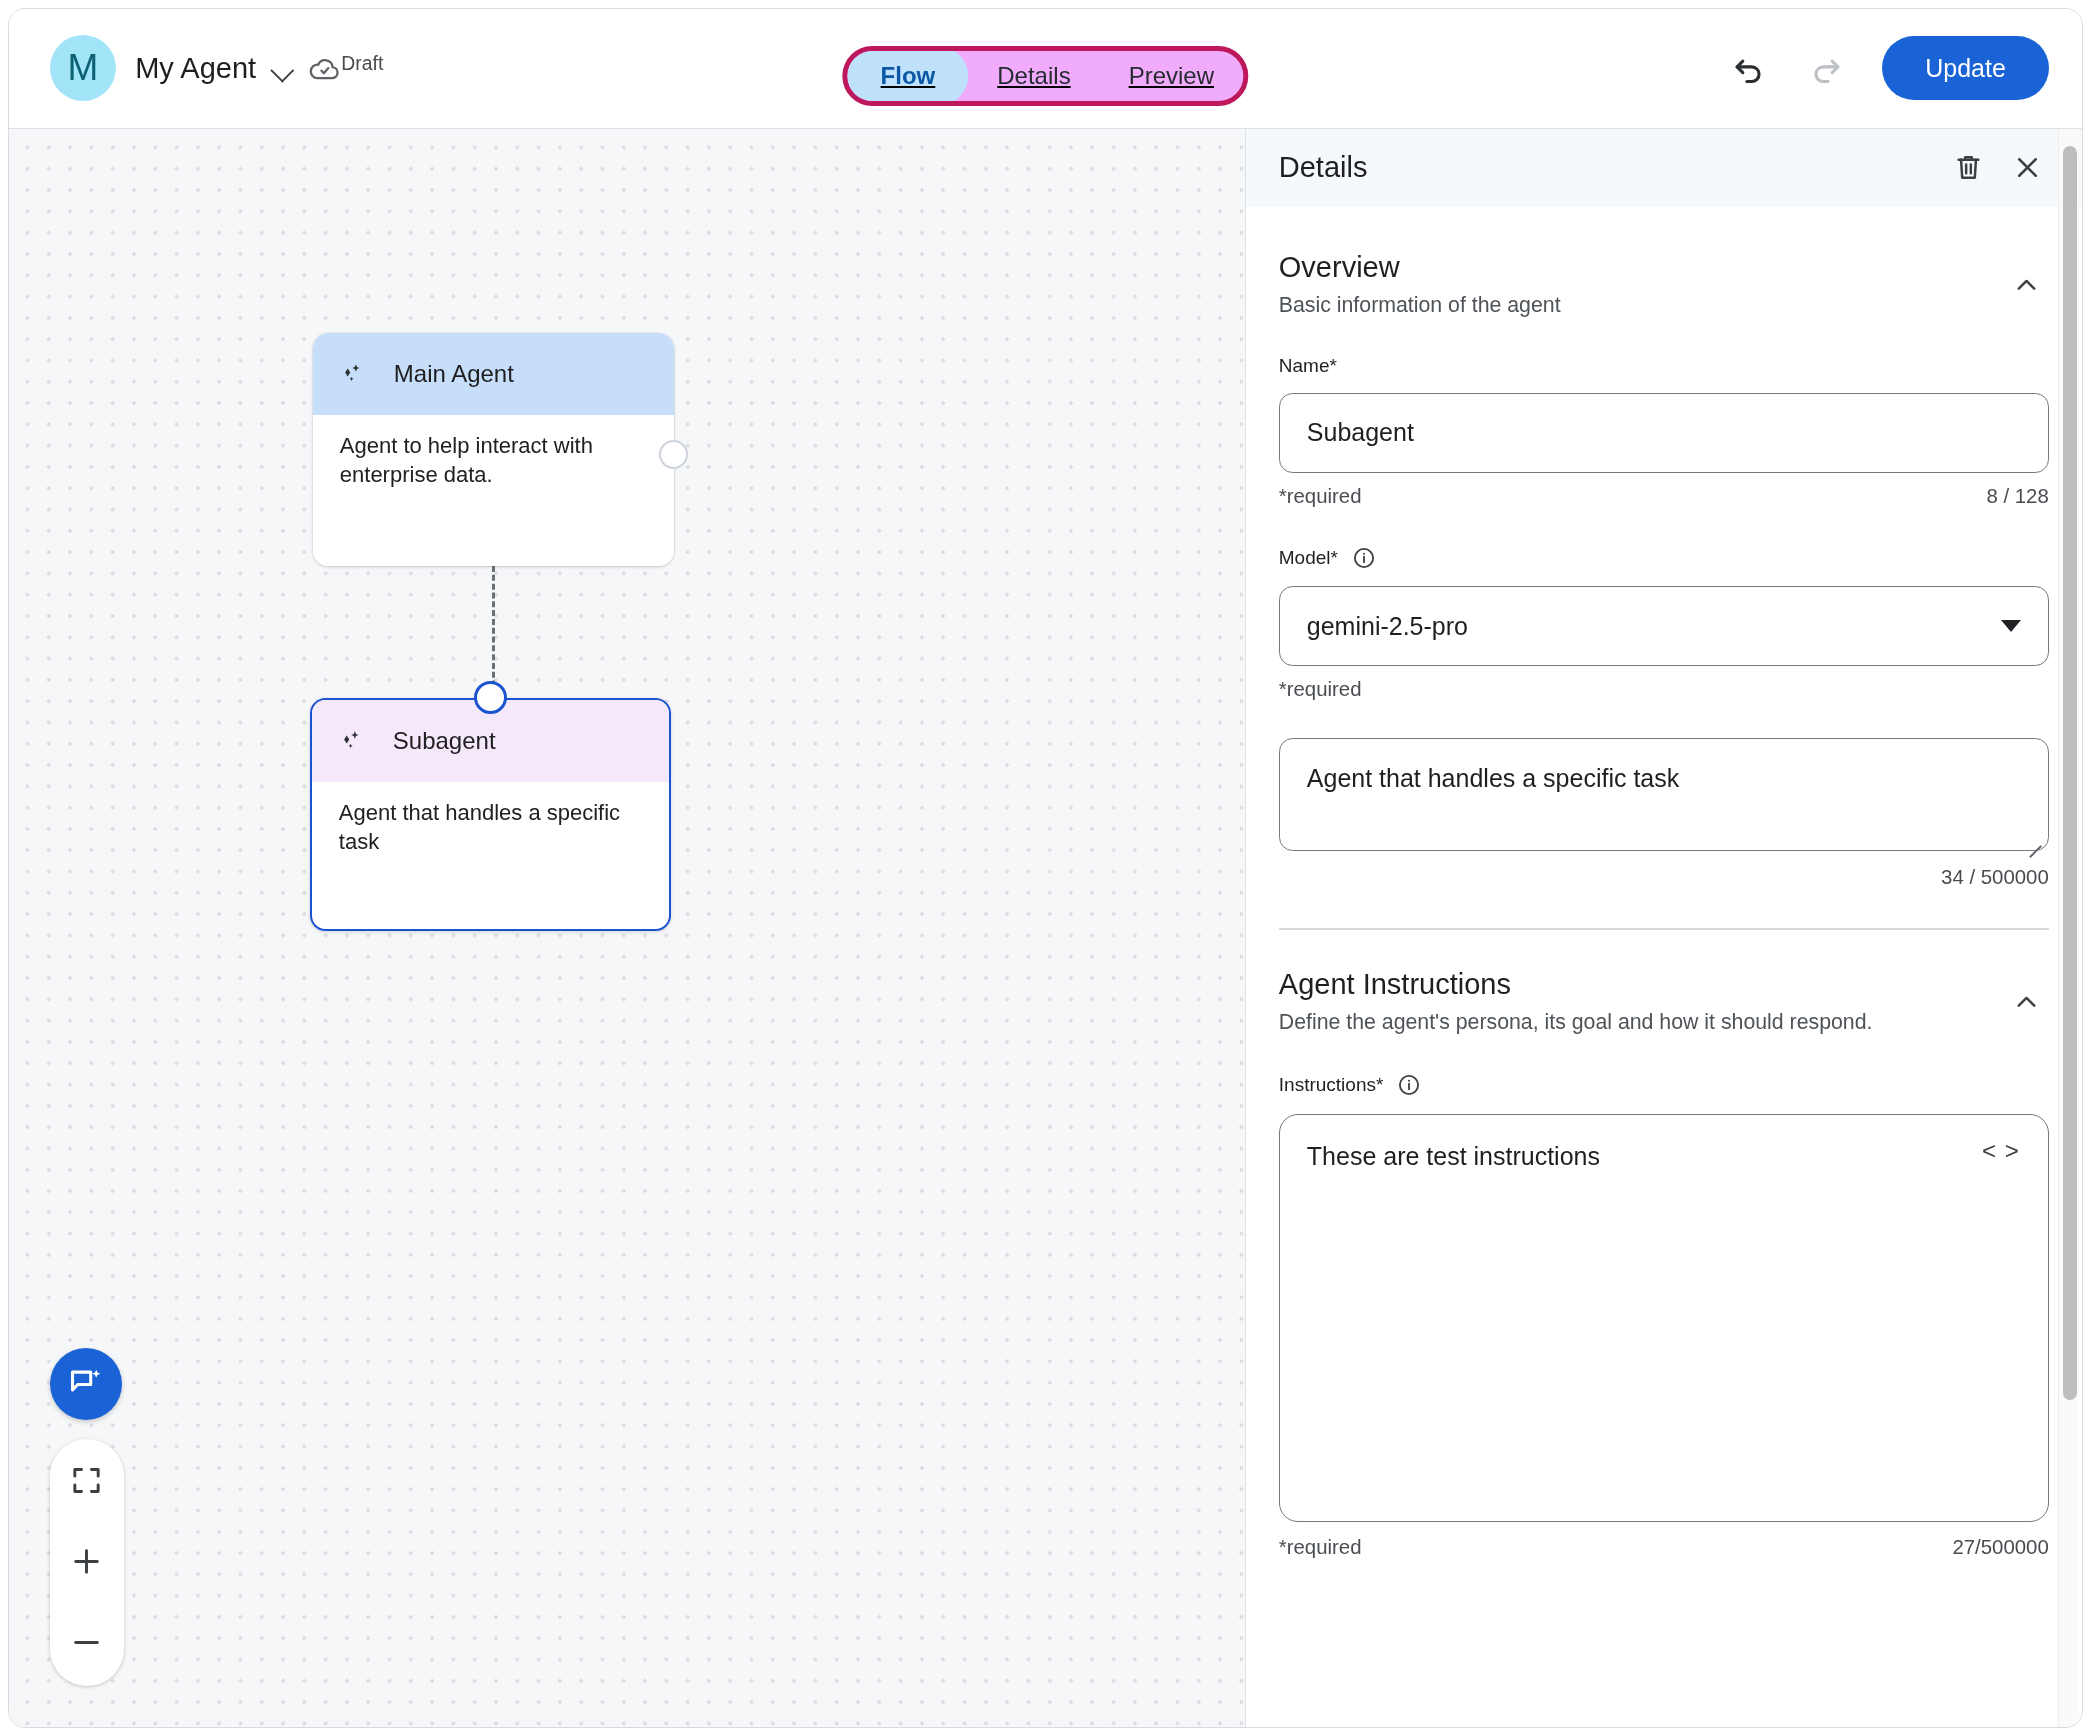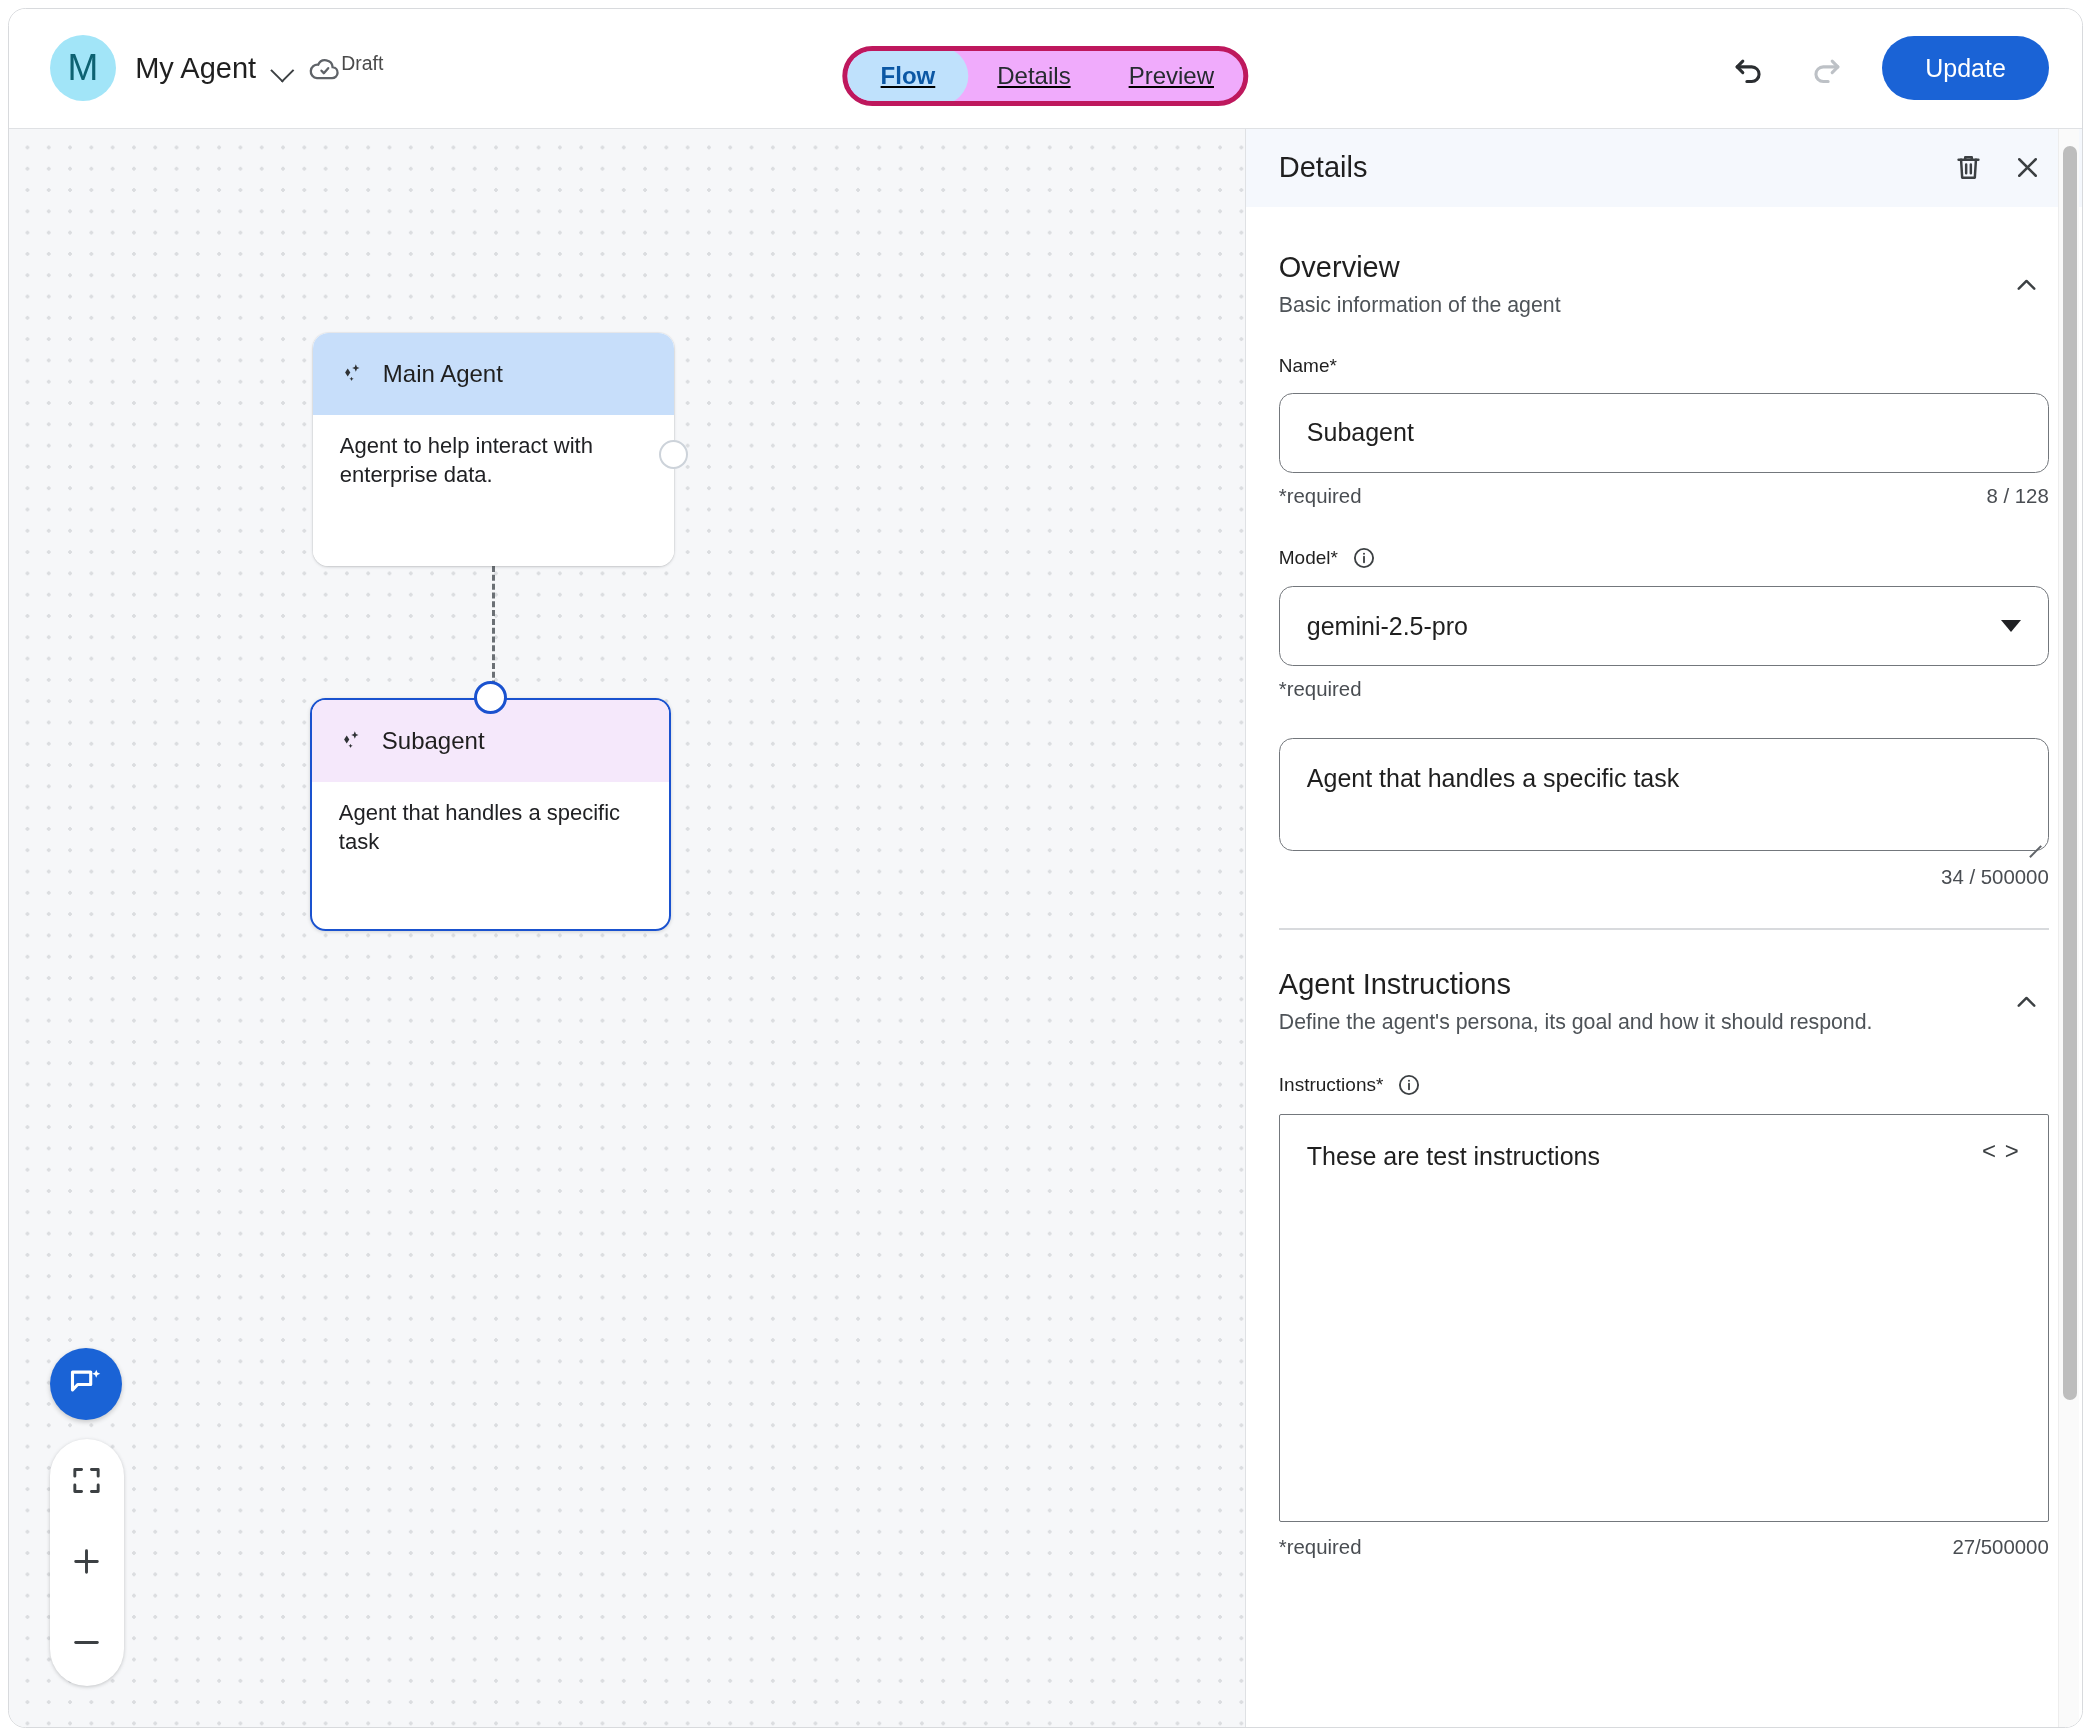--- a/index.html
+++ b/index.html
@@ -169,21 +169,21 @@
   .node-inner {
     width: 100%; height: 100%;
     border-radius: 15.5px;
     overflow: hidden;
     background: #fff;
   }
   .node-head {
     height: 82px;
     display: flex;
     align-items: center;
-    gap: 18px;
+    gap: 29px;
     padding: 0 27px;
     font-size: 24px;
     color: #1f1f1f;
   }
   .node-body {
     padding: 16px 27px;
     font-size: 22px;
     line-height: 1.34;
     color: #202124;
   }
@@ -409,21 +409,21 @@
   }
 
   .instr-wrap {
     position: relative;
     margin-top: 0;
   }
   .instr-box {
     width: 100%;
     height: 408px;
     border: 1.6px solid #73777c;
-    border-radius: 2px;
+    border-radius: 19px;
     background: #fff;
     padding: 27px 27px;
     font-size: 25px;
     color: #1f1f1f;
     font-family: inherit;
     outline: none;
     resize: none;
     overflow: hidden;
   }
   .code-toggle {

